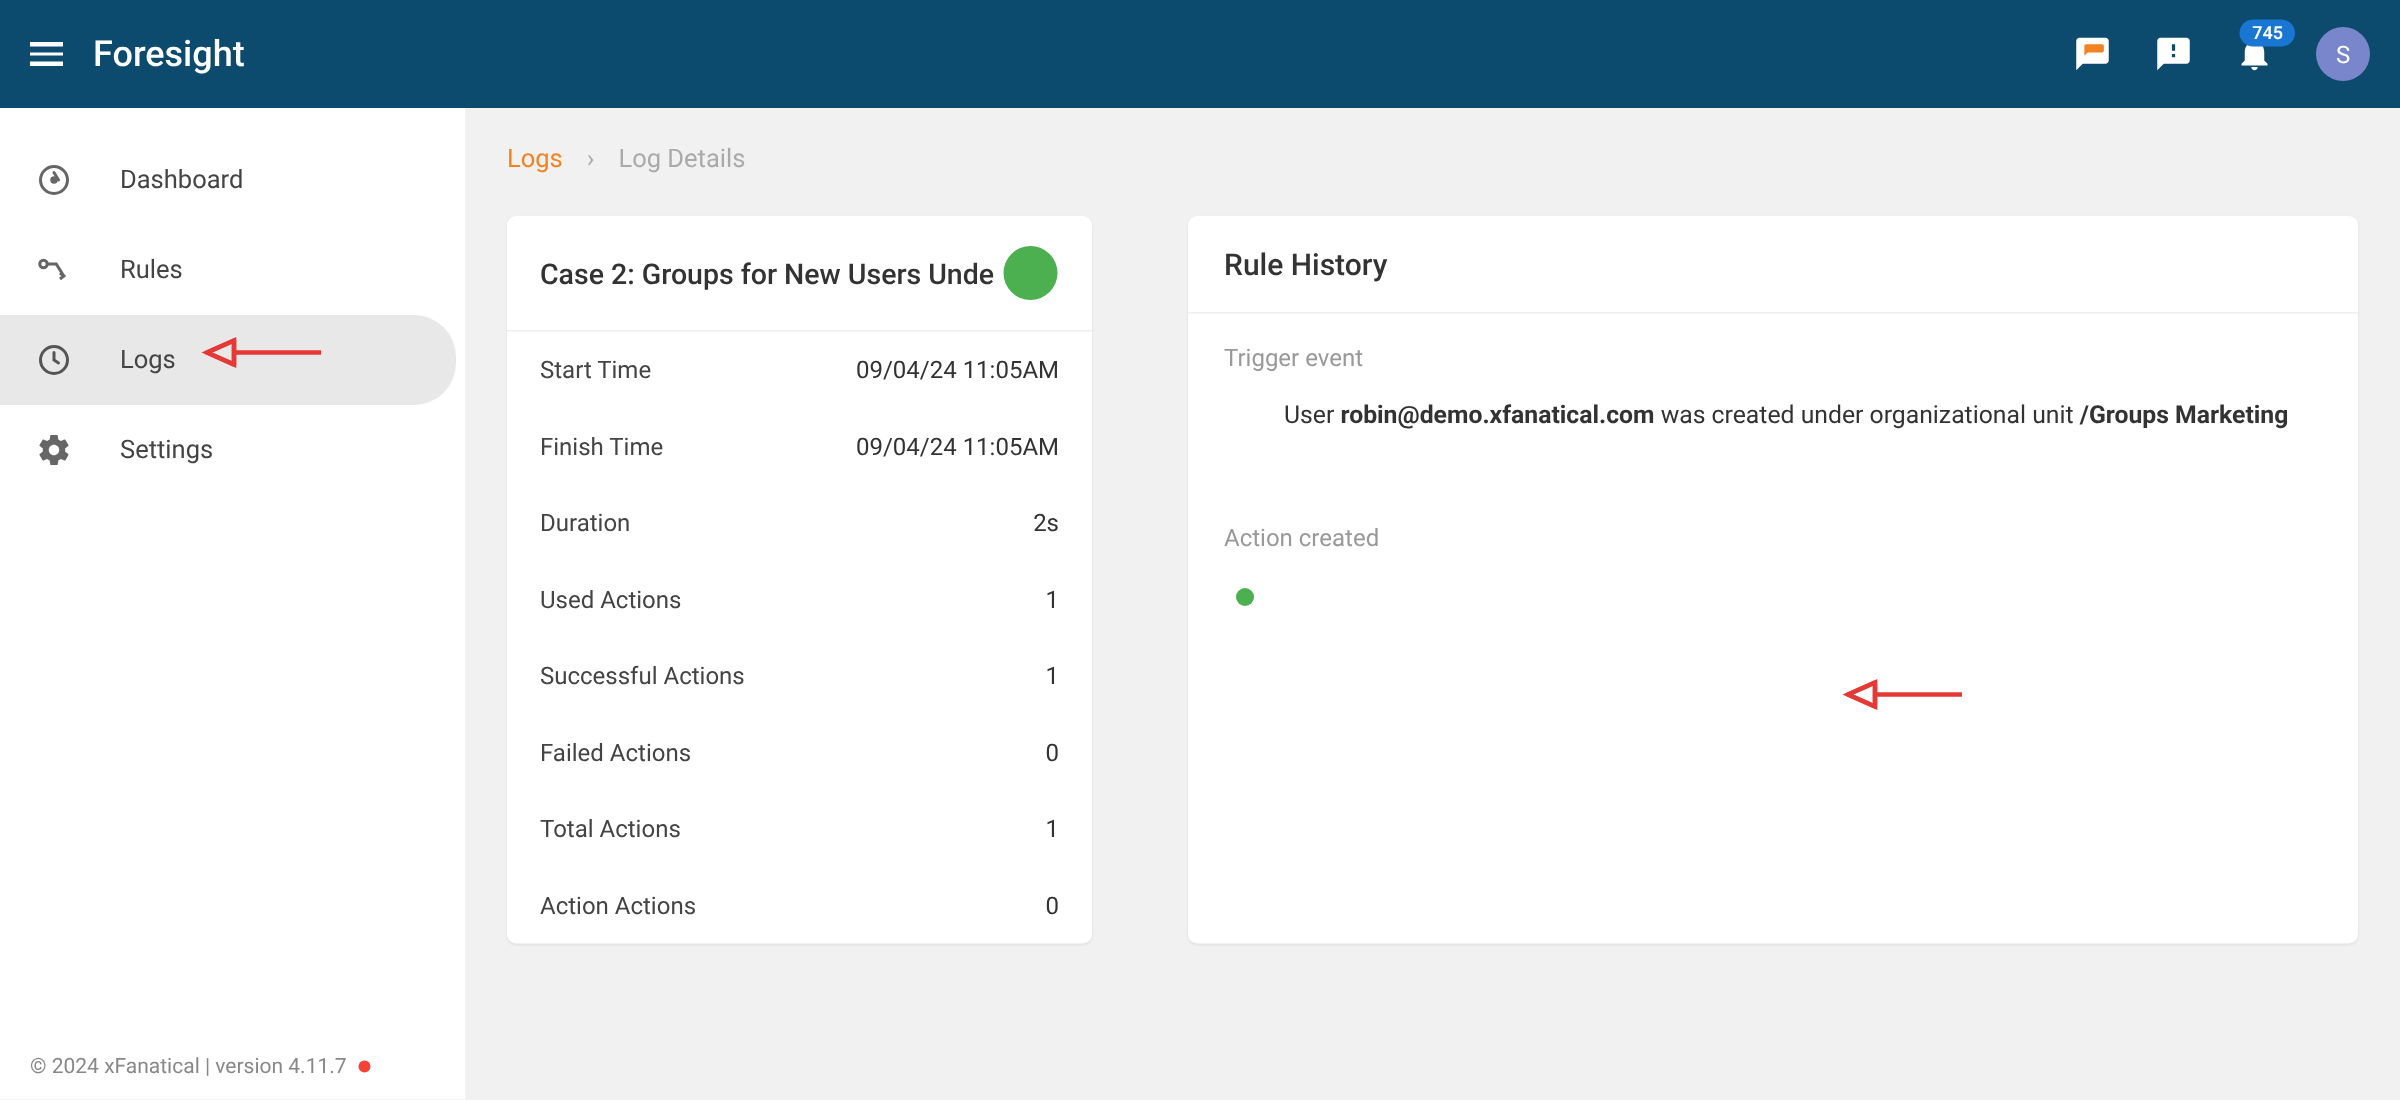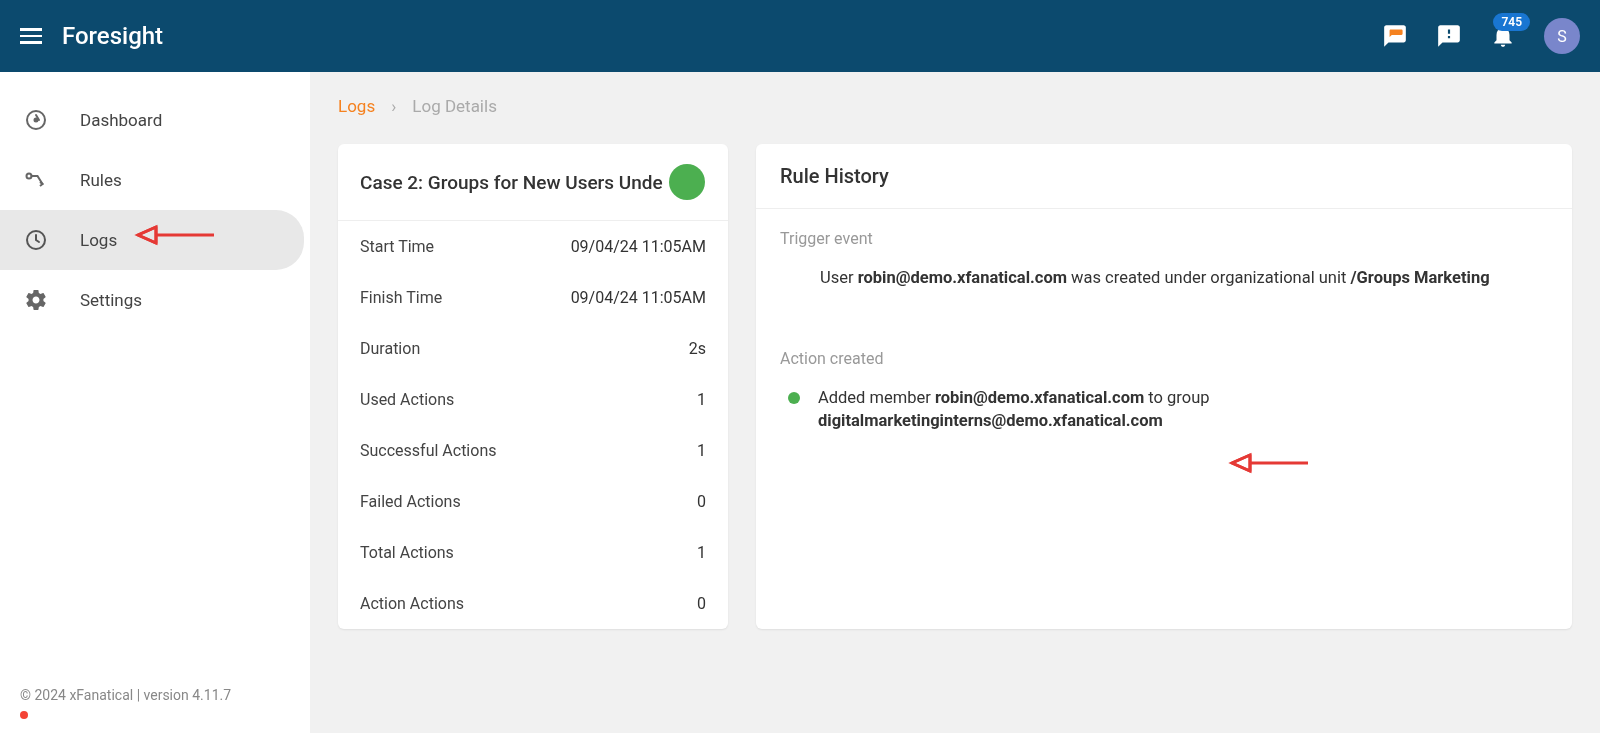--- a/index.html
+++ b/index.html
@@ -14,33 +14,33 @@
 .hdr-icon { width: 26px; height: 26px; cursor: pointer; position: relative; }
 .badge { position: absolute; top: -10px; right: -14px; background: #1976d2; color: #fff; border-radius: 12px; font-size: 12px; font-weight: 600; padding: 2px 8px; }
 .avatar { width: 36px; height: 36px; border-radius: 50%; background: #7986cb; color: #fff; display: flex; align-items: center; justify-content: center; font-size: 16px; cursor: pointer; }
 
 .main { display: flex; height: calc(100% - 72px); }
 .sidebar { width: 310px; background: #fff; padding-top: 18px; display: flex; flex-direction: column; }
 .nav-item { display: flex; align-items: center; gap: 32px; padding: 18px 0 18px 24px; cursor: pointer; color: #555; position: relative; }
 .nav-item.active { background: #e8e8e8; border-top-right-radius: 28px; border-bottom-right-radius: 28px; margin-right: 6px; }
 .nav-icon { width: 24px; height: 24px; color: #666; }
 .nav-label { font-size: 17px; color: #444; }
-.sidebar-footer { margin-top: auto; padding: 14px 20px; font-size: 14px; color: #888; display: flex; gap: 8px; flex-direction: column; }
+.sidebar-footer { margin-top: auto; padding: 14px 20px; font-size: 14px; color: #888; display: flex; align-items: center; gap: 8px; }
 .red-dot { width: 8px; height: 8px; border-radius: 50%; background: #f44336; }
 
 .content { flex: 1; padding: 24px 28px; overflow: auto; }
 .breadcrumb { display: flex; align-items: center; gap: 16px; margin-bottom: 28px; font-size: 17px; }
 .bc-link { color: #f58220; cursor: pointer; }
 .bc-sep { color: #aaa; }
 .bc-current { color: #aaa; }
 
 .cards { display: flex; gap: 28px; }
 .card { background: #fff; border-radius: 6px; box-shadow: 0 1px 2px rgba(0,0,0,0.08); }
 .card-left { width: 390px; }
-.card-right { flex: 1; }
+.card-right { flex: 1; margin-left: 36px; }
 
 .card-header { padding: 20px 22px; border-bottom: 1px solid #eee; display: flex; align-items: center; justify-content: flex-start; }
 .card-title { font-size: 19px; font-weight: 500; color: #333; white-space: nowrap; overflow: hidden; }
 .status-dot-lg { width: 36px; height: 36px; border-radius: 50%; background: #4caf50; flex-shrink: 0; margin-left: 6px; }
 
 .stat-row { display: flex; justify-content: space-between; padding: 16px 22px; font-size: 16px; color: #444; }
 .stat-row .label { color: #444; }
 .stat-row .value { color: #333; }
 
 .rh-title { font-size: 20px; font-weight: 500; color: #333; padding: 20px 24px; border-bottom: 1px solid #eee; }
@@ -179,23 +179,20 @@
         <div class="rh-section">
           <div class="rh-sub">Trigger event</div>
           <div class="rh-text">
             <span>User </span><strong>robin@demo.xfanatical.com</strong><span> was created under organizational unit </span><strong>/Groups Marketing</strong>
           </div>
         </div>
         <div class="rh-section">
           <div class="rh-sub">Action created</div>
           <div class="rh-action-row">
             <div class="action-dot"></div>
-            <div class="action-text">
-              <span>Added member </span><strong>robin@demo.xfanatical.com</strong><span> to group </span><br><strong>digitalmarketinginterns@demo.xfanatical.com</strong>
-            </div>
           </div>
         </div>
       </div>
     </div>
   </div>
 </div>
 
 <div class="arrow-annot" style="left:136px; top:220px;">
   <svg width="80" height="30">
       <path d="M78 15 L20 15 L20 7 L2 15 L20 23 L20 15" fill="none" stroke="#e53935" stroke-width="3" stroke-linejoin="round"></path>

